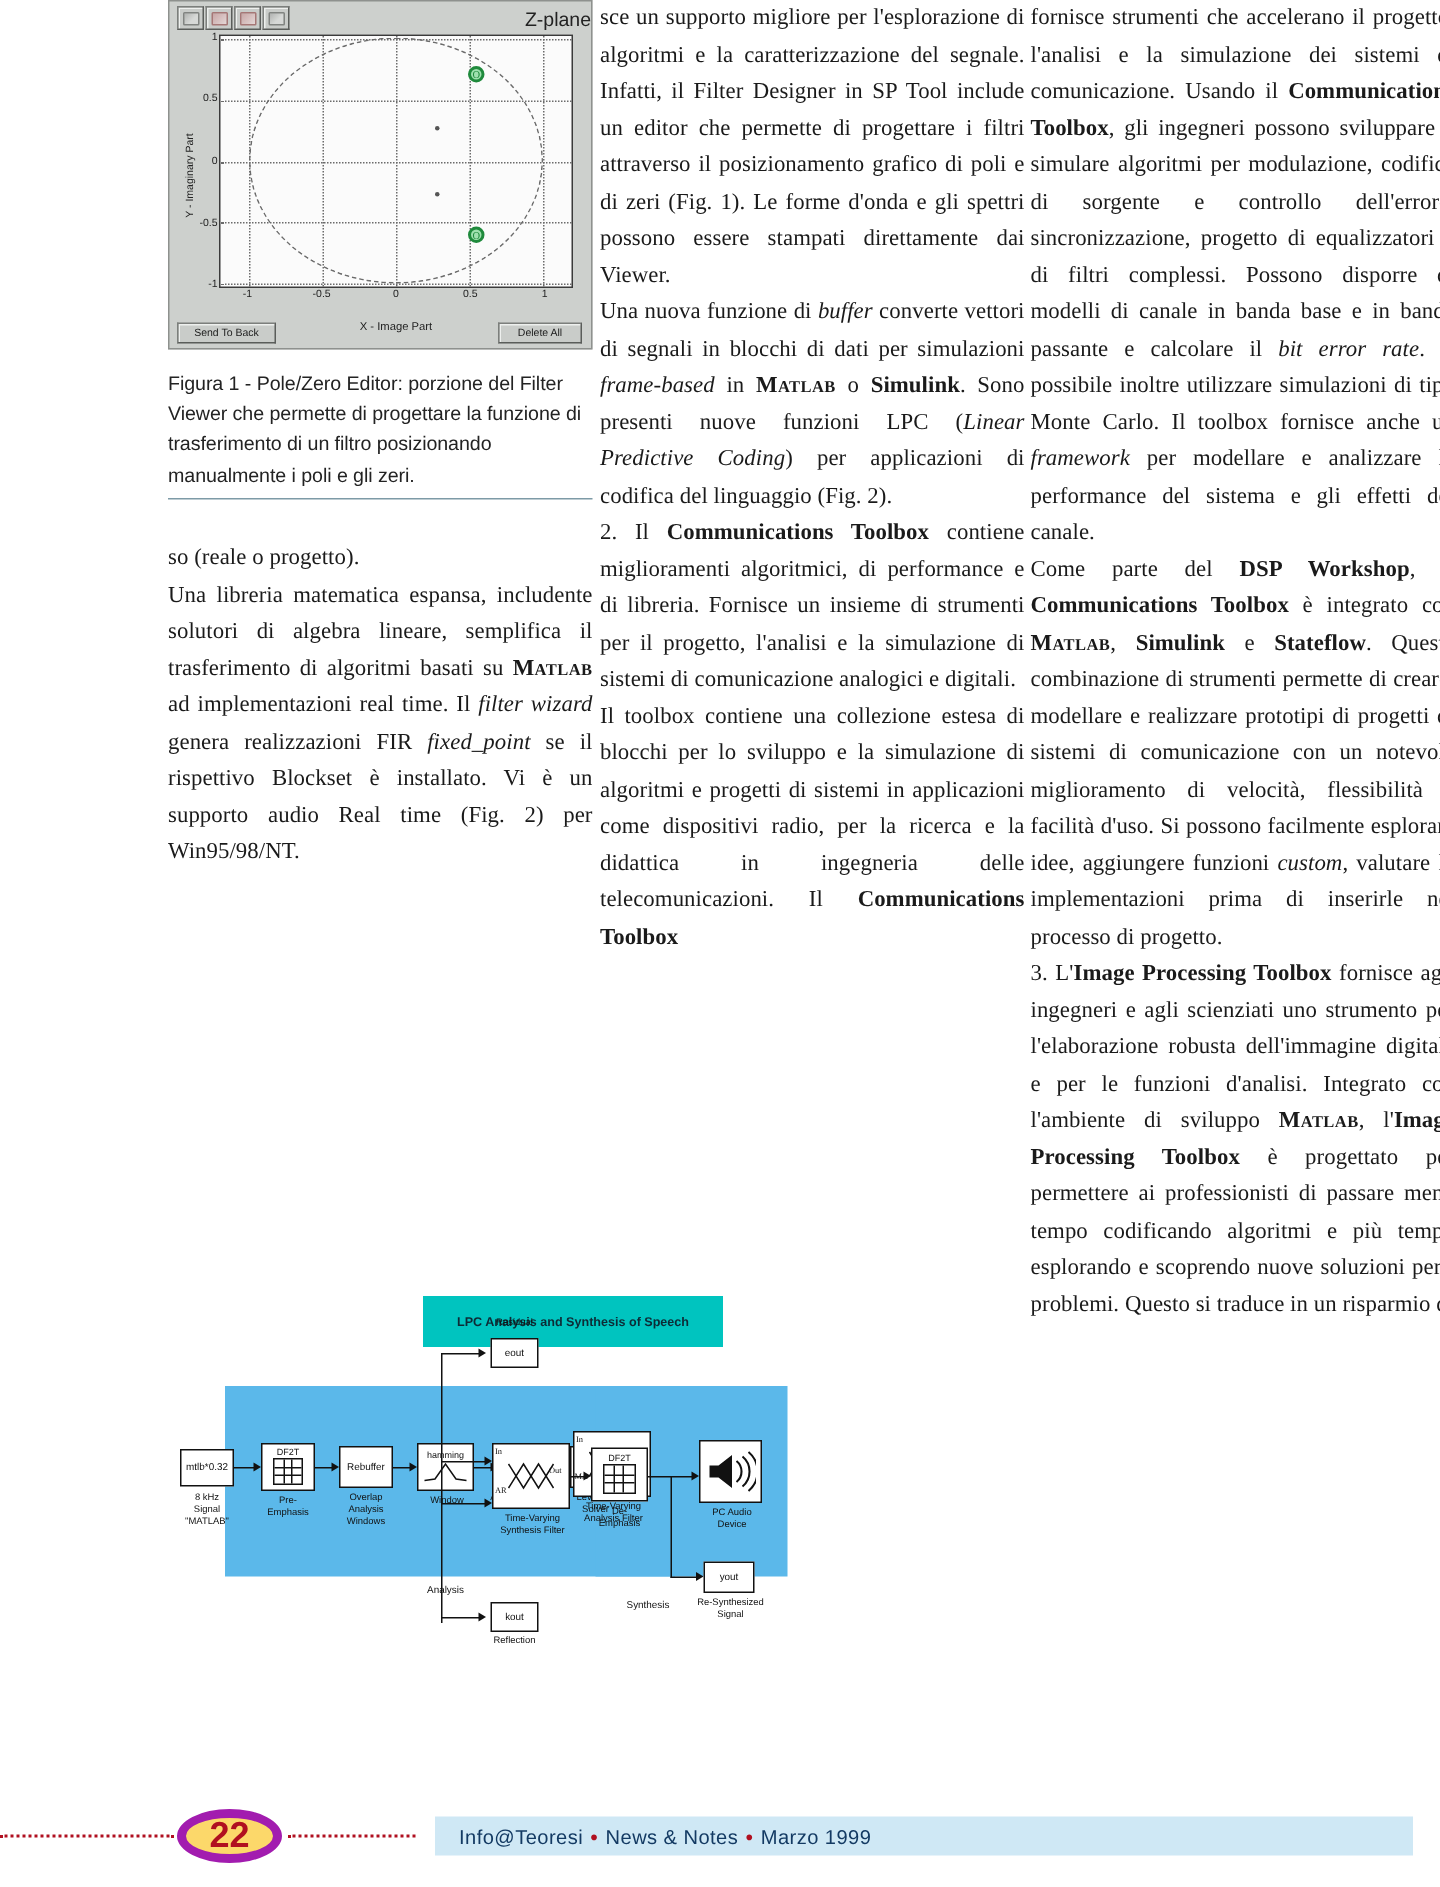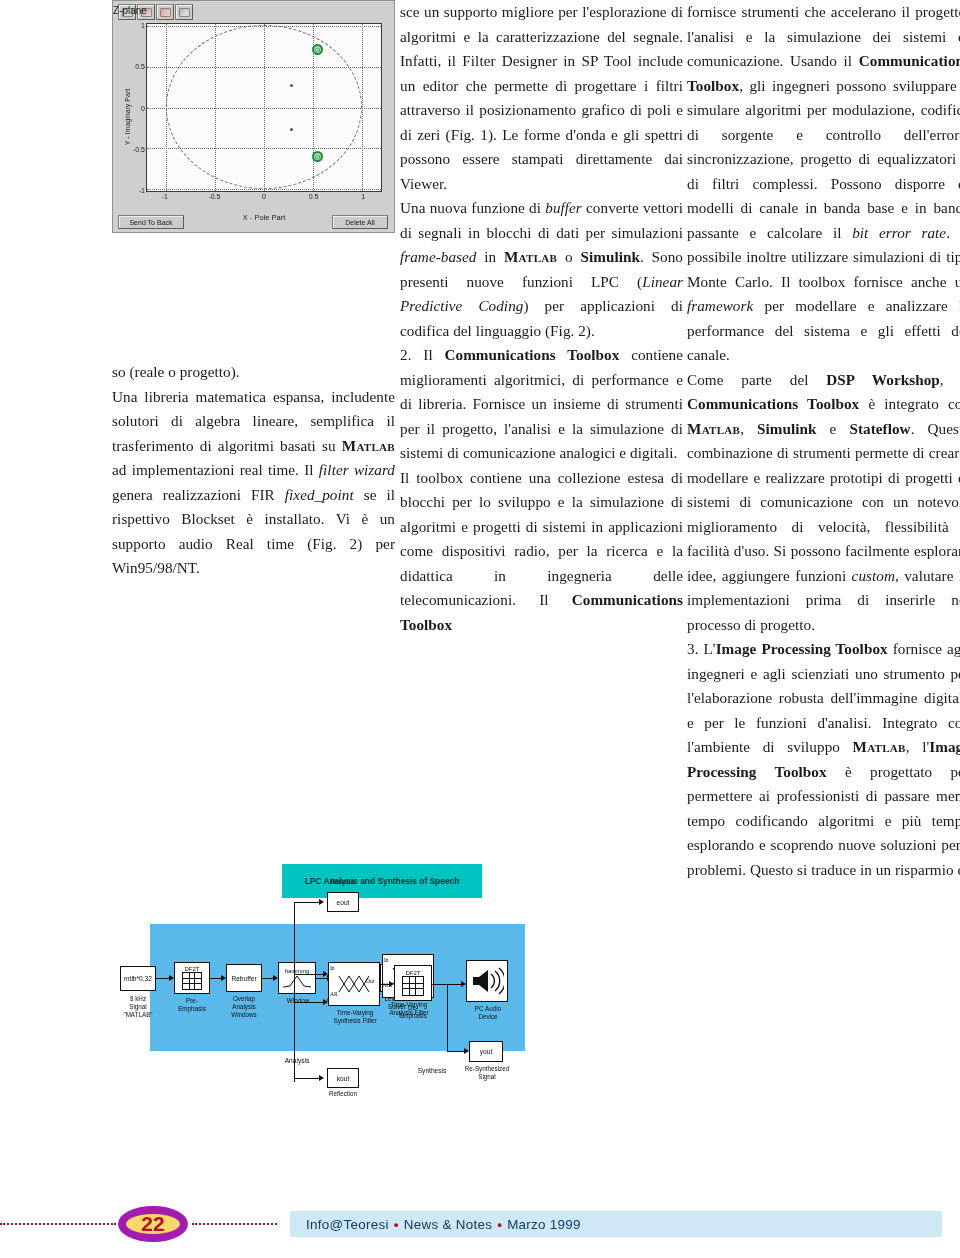--- a/index.html
+++ b/index.html
@@ -63,22 +63,22 @@
     position:absolute;left:8%;top:0.5%;width:84%;height:98.5%;
     border:1px dashed #6b6b6b;border-radius:50%;box-sizing:border-box;
   }
   .zero{
     position:absolute;width:11px;height:11px;border-radius:50%;
     border:2px solid #1f8a3c;background:#9fe0ae;box-sizing:border-box;
     font-size:7px;line-height:8px;text-align:center;color:#1f8a3c;
   }
   .tickdot{position:absolute;width:3px;height:3px;background:#555;border-radius:50%;}
   .plot-title{
-    position:absolute;left:0;right:0;top:4px;text-align:left;
-    font-family:"Liberation Sans",sans-serif;font-size:10px;color:#222;
+    position:absolute;left:0;right:0;top:4px;text-align:right;
+    font-family:"Liberation Sans",sans-serif;font-size:13px;color:#222;
   }
   .axis-x-labels{
     position:absolute;left:33px;right:12px;bottom:29px;height:10px;
     font-family:"Liberation Sans",sans-serif;font-size:7px;color:#222;
   }
   .axis-x-labels span{position:absolute;transform:translateX(-50%);}
   .axis-y-labels{
     position:absolute;left:14px;top:22px;bottom:40px;width:18px;
     font-family:"Liberation Sans",sans-serif;font-size:7px;color:#222;
   }
@@ -145,23 +145,23 @@
            background:
              linear-gradient(#111,#111) 0 33% / 100% 1px no-repeat,
              linear-gradient(#111,#111) 0 66% / 100% 1px no-repeat,
              linear-gradient(#111,#111) 33% 0 / 1px 100% no-repeat,
              linear-gradient(#111,#111) 66% 0 / 1px 100% no-repeat;}
 
   
   #footer{position:absolute;left:0;right:0;bottom:0;height:66px;}
   .pgnum{
     position:absolute;left:118px;top:14px;width:70px;height:36px;
-    border-radius:50%;background:#fcd86a;border:8px solid #a21caf;
+    border-radius:50%;background:#fcd86a;border:6px solid #a21caf;
     display:flex;align-items:center;justify-content:center;
-    font-family:"Liberation Sans",sans-serif;font-weight:bold;font-size:21px;
+    font-family:"Liberation Sans",sans-serif;font-weight:bold;font-size:24px;
     color:#b01020;box-sizing:border-box;
   }
   .dots-left{position:absolute;left:0;top:31px;width:116px;height:0;
     border-top:2px dotted #b01020;}
   .dots-right{position:absolute;left:192px;top:31px;width:85px;height:0;
     border-top:2px dotted #b01020;}
   .footbar{
     position:absolute;left:290px;top:19px;right:18px;height:26px;
     background:#cfe8f5;display:flex;align-items:center;
   }
@@ -224,28 +224,32 @@
       </div>
 
       <div class="axis-x-labels">
         <span style="left:8%">-1</span>
         <span style="left:29%">-0.5</span>
         <span style="left:50%">0</span>
         <span style="left:71%">0.5</span>
         <span style="left:92%">1</span>
       </div>
 
-      <div class="xlabel">X - Pole Part</div>
+      <div class="xlabel">X - Image Part</div>
       <div class="ylabel">Y - Imaginary Part</div>
 
       <div class="shot-btn left">Send To Back</div>
       <div class="shot-btn right">Delete All</div>
     </div>
   </div>
 
+  <div id="fig1-caption">
+    <div class="caption">Figura 1 - Pole/Zero Editor: porzione del Filter Viewer che permette di progettare la funzione di trasferimento di un filtro posizionando manualmente i poli e gli zeri.</div>
+    <div class="caption-rule"></div>
+  </div>
 
   <div id="col1-text">
     <p class="body">so (reale o progetto).</p>
     <p class="body">Una libreria matematica espansa, includente solutori di algebra lineare, semplifica il trasferimento di algoritmi basati su <span class="sc">Matlab</span> ad implementazioni real time. Il <span class="i">filter wizard</span> genera realizzazioni FIR <span class="i">fixed_point</span> se il rispettivo Blockset è installato. Vi è un supporto audio Real time (Fig. 2) per Win95/98/NT.</p>
   </div>
 
   <div class="col col2">
     <p class="body">sce un supporto migliore per l'esplorazione di algoritmi e la caratterizzazione del segnale. Infatti, il Filter Designer in SP Tool include un editor che permette di progettare i filtri attraverso il posizionamento grafico di poli e di zeri (Fig. 1). Le forme d'onda e gli spettri possono essere stampati direttamente dai Viewer.</p>
     <p class="body">Una nuova funzione di <span class="i">buffer</span> converte vettori di segnali in blocchi di dati per simulazioni <span class="i">frame-based</span> in <span class="sc">Matlab</span> o <span class="b">Simulink</span>. Sono presenti nuove funzioni LPC (<span class="i">Linear Predictive Coding</span>) per applicazioni di codifica del linguaggio (Fig. 2).</p>
     <p class="body">2. Il <span class="b">Communications Toolbox</span> contiene miglioramenti algoritmici, di performance e di libreria. Fornisce un insieme di strumenti per il progetto, l'analisi e la simulazione di sistemi di comunicazione analogici e digitali.</p>

